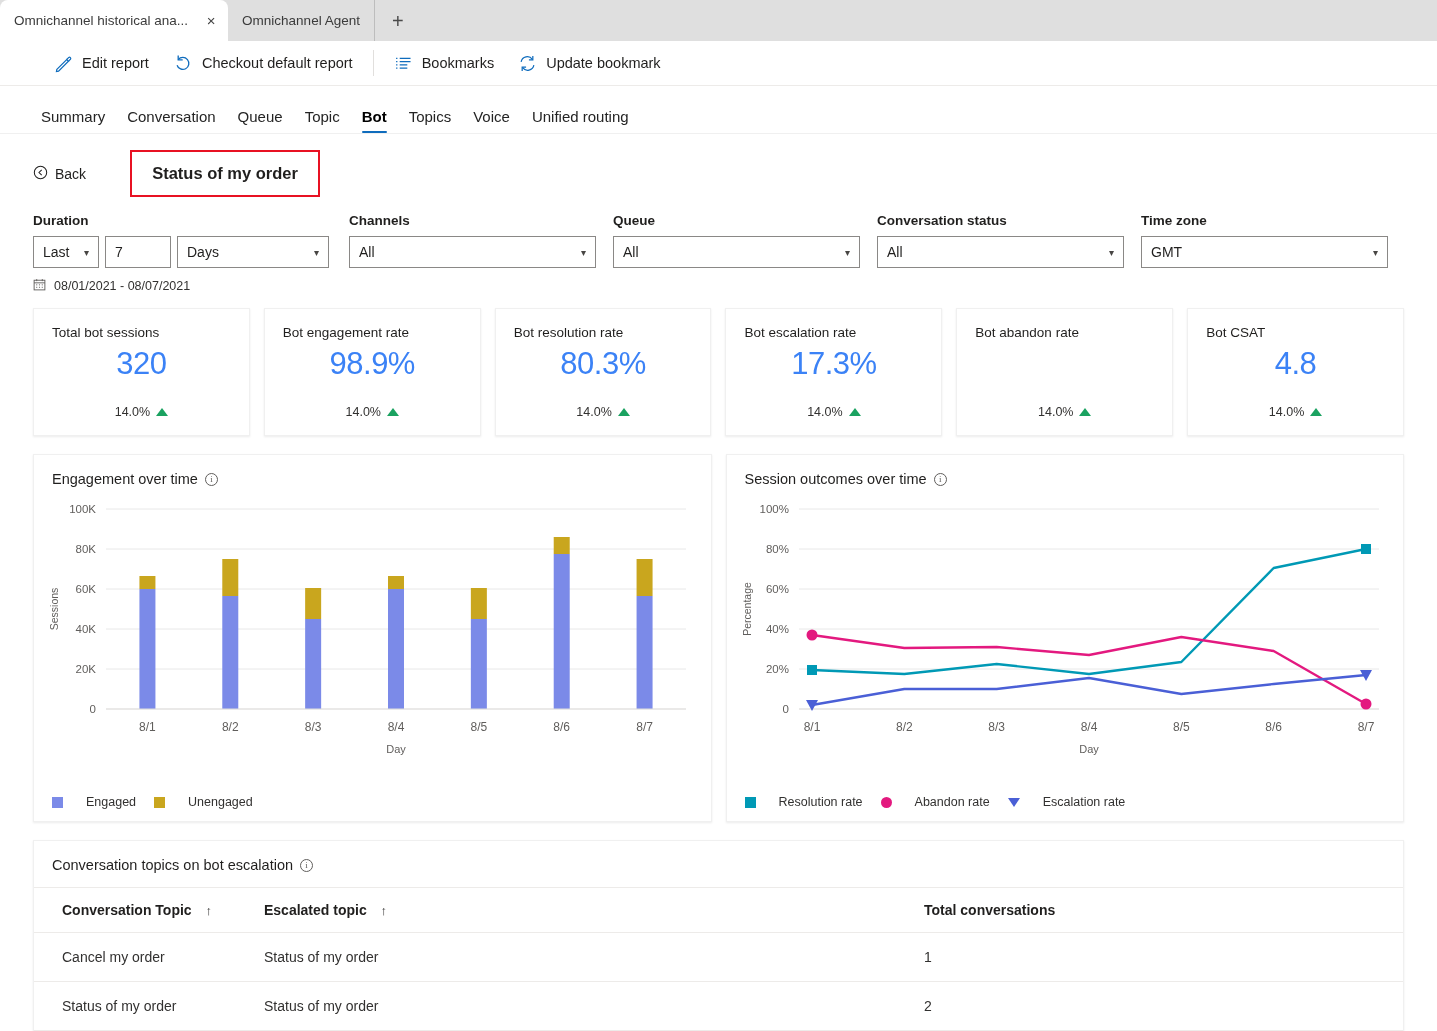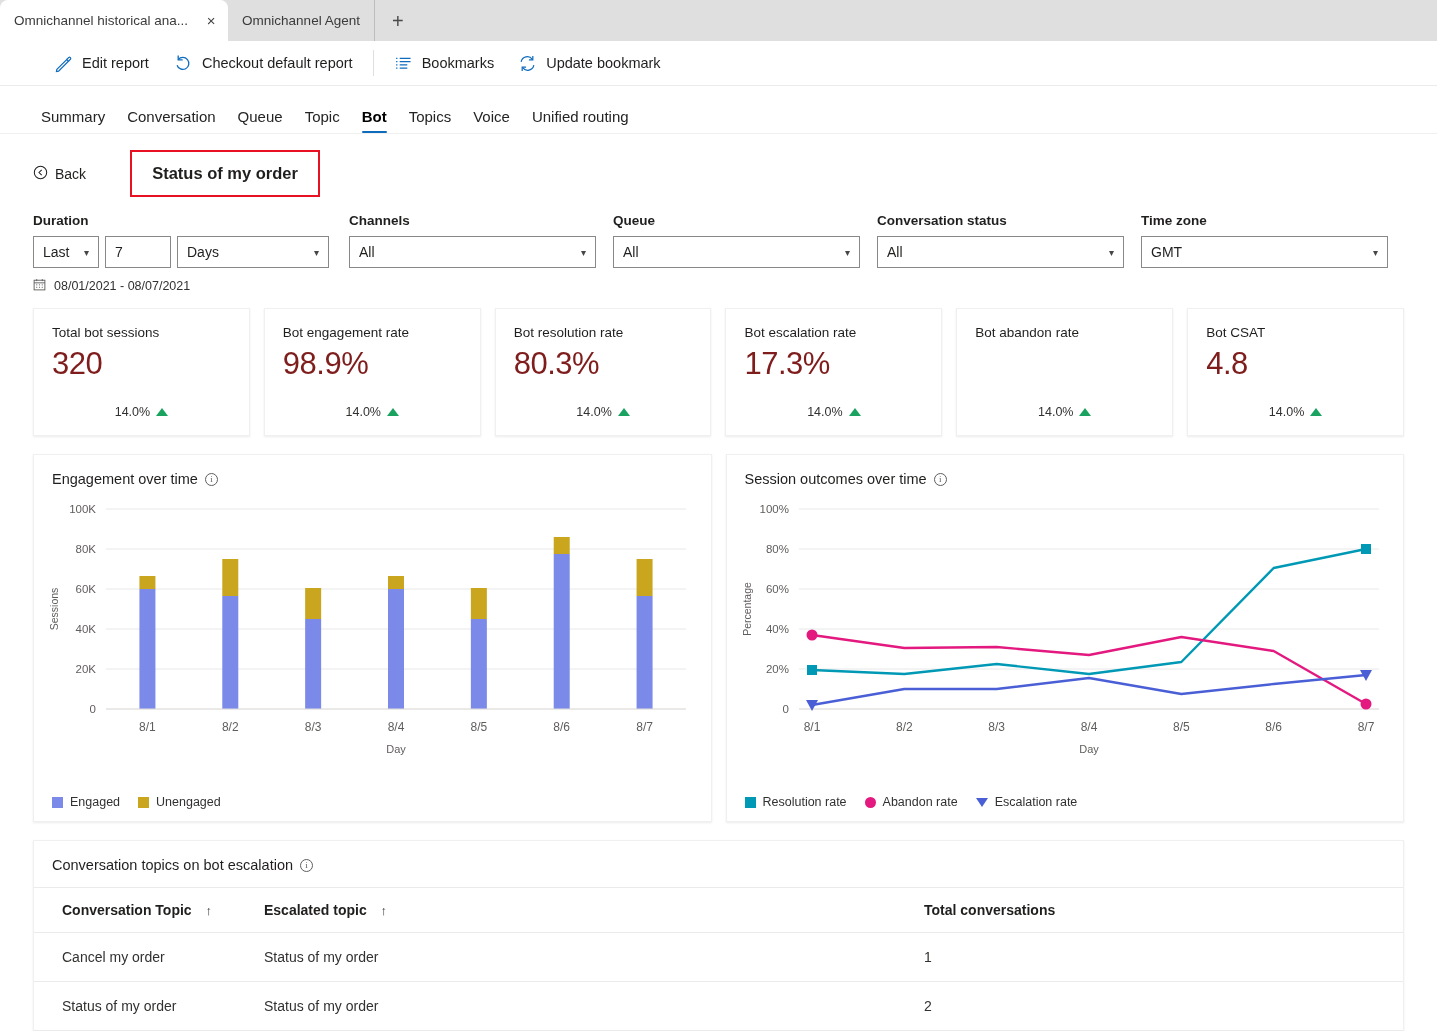--- a/index.html
+++ b/index.html
@@ -109,22 +109,22 @@
     display:flex; gap:14px; padding:14px 33px 0 33px;
   }
   .kpi {
     flex:1; background:#fff; border:1px solid #f0f0f0;
     box-shadow:0 1px 2px rgba(0,0,0,0.08);
     height:128px; padding:16px 18px;
     display:flex; flex-direction:column;
   }
   .kpi-title { font-size:13.5px; color:#201f1e; }
   .kpi-value {
-    font-size:31px; font-weight:normal; color:#7f1d1d;
-    text-align:left; margin-top:6px; letter-spacing:-0.5px;
+    font-size:31px; font-weight:normal; color:#3b82f6;
+    text-align:center; margin-top:6px; letter-spacing:-0.5px;
   }
   .kpi-delta {
     margin-top:auto; text-align:center;
     font-size:12.5px; color:#323130;
     display:flex; align-items:center; justify-content:center; gap:6px;
   }
   .tri-up {
     width:0; height:0;
     border-left:6px solid transparent; border-right:6px solid transparent;
     border-bottom:8px solid #1aa260;
@@ -146,21 +146,21 @@
     font-size:9px; line-height:11px; text-align:center; color:#605e5c;
     font-family:"Liberation Serif", serif;
   }
   .plot { position:relative; width:100%; height:300px; }
   .plot svg { display:block; }
   .legend {
     position:absolute; bottom:12px; left:18px;
     display:flex; align-items:center; gap:18px;
     font-size:12.5px; color:#323130;
   }
-  .lg { display:flex; align-items:center; gap:7px;justify-content:flex-end; }
+  .lg { display:flex; align-items:center; gap:23px;justify-content:flex-end; }
   .sw-sq { width:11px; height:11px; }
   .sw-ci { width:11px; height:11px; border-radius:50%; }
   .sw-tri {
     width:0; height:0; border-left:6px solid transparent;
     border-right:6px solid transparent; border-top:9px solid #4a5fd6;
   }
 
   
   .tablepanel {
     margin:18px 33px 0 33px; background:#fff; border:1px solid #f0f0f0;

